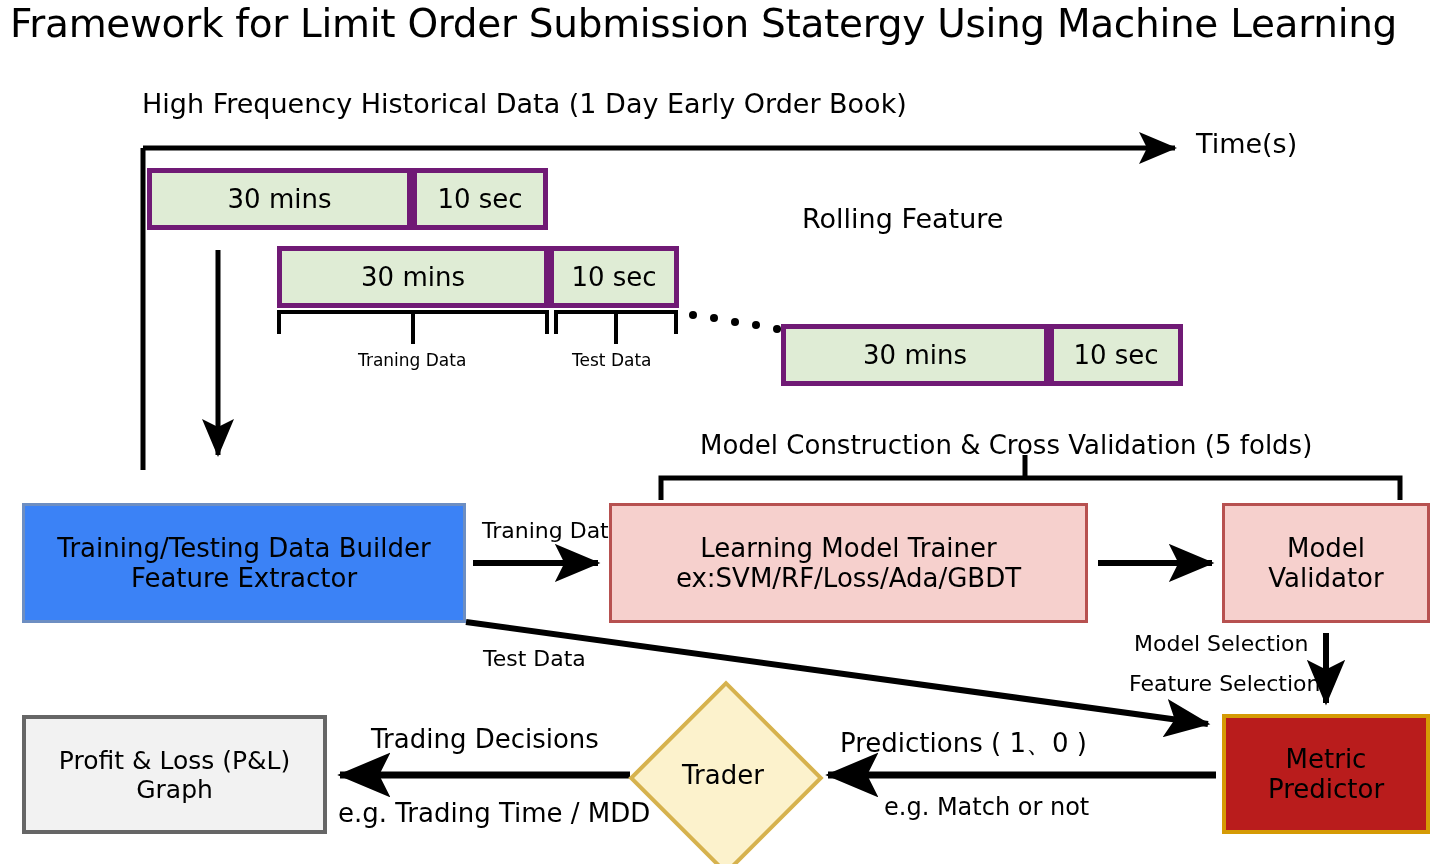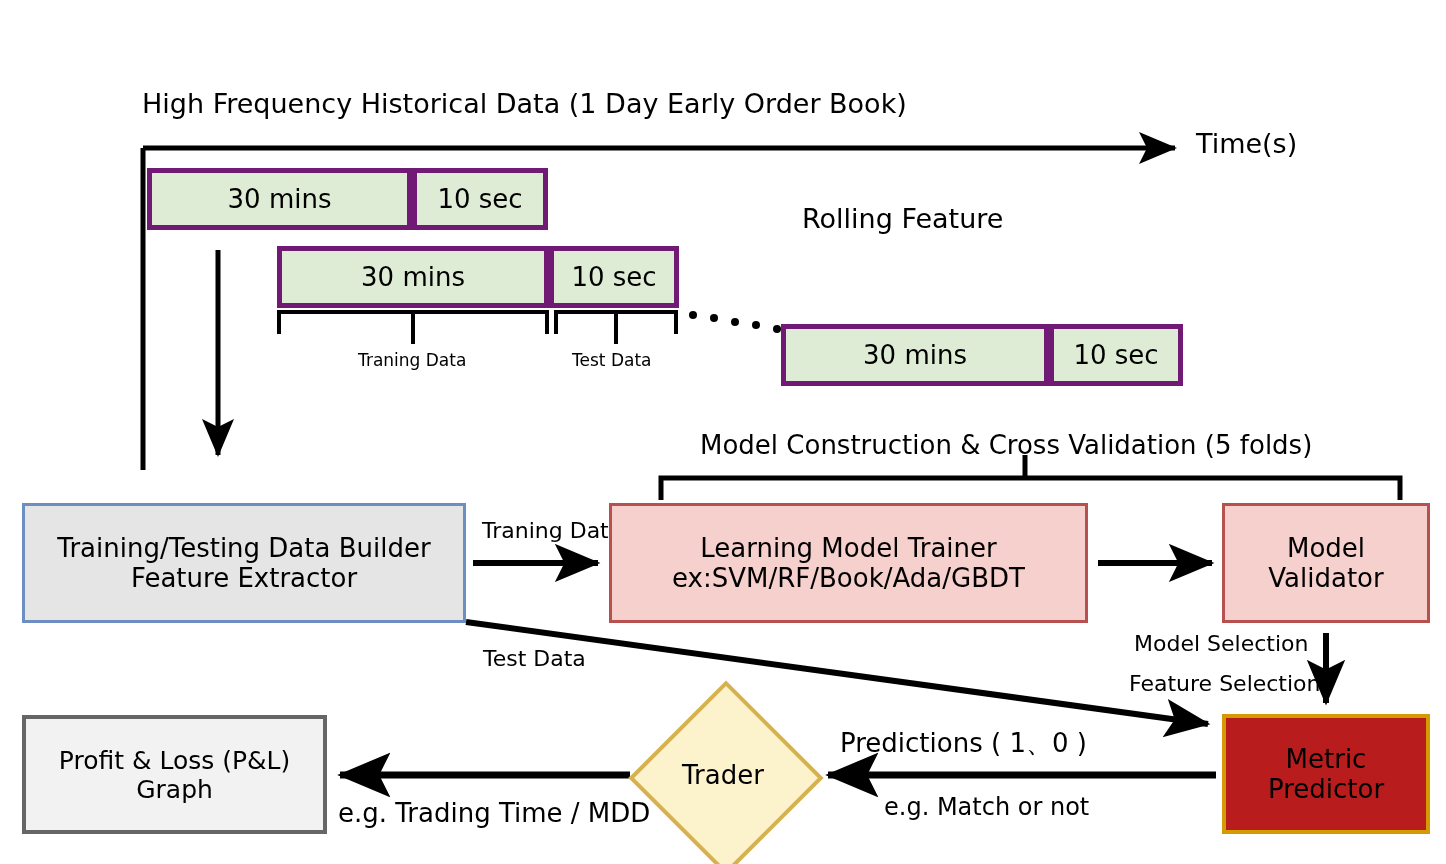--- a/index.html
+++ b/index.html
@@ -15,21 +15,21 @@
   #timelbl{left:1196px;top:130px;font-size:27px;}
   #rolling{left:802px;top:205px;font-size:27px;}
 
   .box{position:absolute;box-sizing:border-box;display:flex;flex-direction:column;
        align-items:center;justify-content:center;text-align:center;}
   .seg{position:absolute;box-sizing:border-box;background:#dfecd5;border:5px solid #701a75;
        display:flex;align-items:center;justify-content:center;font-size:26px;}
 
   .smalllbl{position:absolute;font-size:17px;white-space:pre;}
 
-  #builder{left:22px;top:503px;width:444px;height:120px;background:#e5e5e5;
+  #builder{left:22px;top:503px;width:444px;height:120px;background:#3b82f6;
            border:3px solid #6d8ec2;font-size:26px;}
   #trainer{left:609px;top:503px;width:479px;height:120px;background:#f6d0cd;
            border:3px solid #b75150;font-size:26px;}
   #validator{left:1222px;top:503px;width:208px;height:120px;background:#f6d0cd;
              border:3px solid #b75150;font-size:26px;}
   #metric{left:1222px;top:714px;width:208px;height:120px;background:#b91c1c;
           border:4px solid #d59b05;font-size:26px;}
   #pnl{left:22px;top:715px;width:305px;height:119px;background:#f2f2f2;
        border:4px solid #666666;font-size:25px;}
 
@@ -41,20 +41,21 @@
 
   .mlbl{position:absolute;font-size:22px;white-space:pre;}
   .mlbl2{position:absolute;font-size:24px;white-space:pre;}
   .mlbl3{position:absolute;font-size:26px;white-space:pre;}
 </style>
 </head>
 <body>
 
 <div id="stage">
 
+  <div class="txt" id="title">Framework for Limit Order Submission Statergy Using Machine Learning</div>
 
   <div class="txt" id="hfd">High Frequency Historical Data (1 Day Early Order Book)</div>
   <div class="txt" id="timelbl">Time(s)</div>
   <div class="txt" id="rolling">Rolling Feature</div>
 
   <div class="seg" style="left:147px;top:168px;width:265px;height:62px;">
     <span>30 mins</span>
   </div>
   <div class="seg" style="left:412px;top:168px;width:136px;height:62px;">
     <span>10 sec</span>
@@ -140,30 +141,31 @@
     </g>
   </svg>
 
   <div class="mlbl" style="left:482px;top:518px;">Traning Data</div>
   <div class="mlbl" style="left:483px;top:646px;">Test Data</div>
   <div class="mlbl3" style="left:700px;top:430px;">Model Construction &amp; Cross Validation (5 folds)</div>
   <div class="mlbl" style="left:1134px;top:631px;">Model Selection</div>
   <div class="mlbl" style="left:1129px;top:671px;">Feature Selection</div>
   <div class="mlbl3" style="left:840px;top:726px;">Predictions ( 1、0 )</div>
   <div class="mlbl2" style="left:884px;top:793px;">e.g. Match or not</div>
+  <div class="mlbl3" style="left:371px;top:724px;">Trading Decisions</div>
   <div class="mlbl3" style="left:338px;top:798px;">e.g. Trading Time / MDD</div>
 
   <div class="box" id="builder">
     <div>Training/Testing Data Builder</div>
     <div>Feature Extractor</div>
   </div>
 
   <div class="box" id="trainer">
     <div>Learning Model Trainer</div>
-    <div>ex:SVM/RF/Book/Ada/GBDT</div>
+    <div>ex:SVM/RF/Loss/Ada/GBDT</div>
   </div>
 
   <div class="box" id="validator">
     <div>Model</div>
     <div>Validator</div>
   </div>
 
   <div class="box" id="metric">
     <div>Metric</div>
     <div>Predictor</div>

